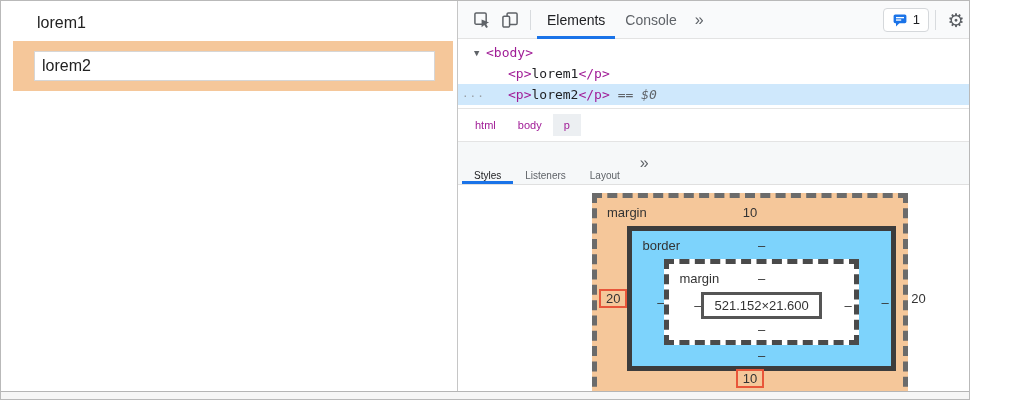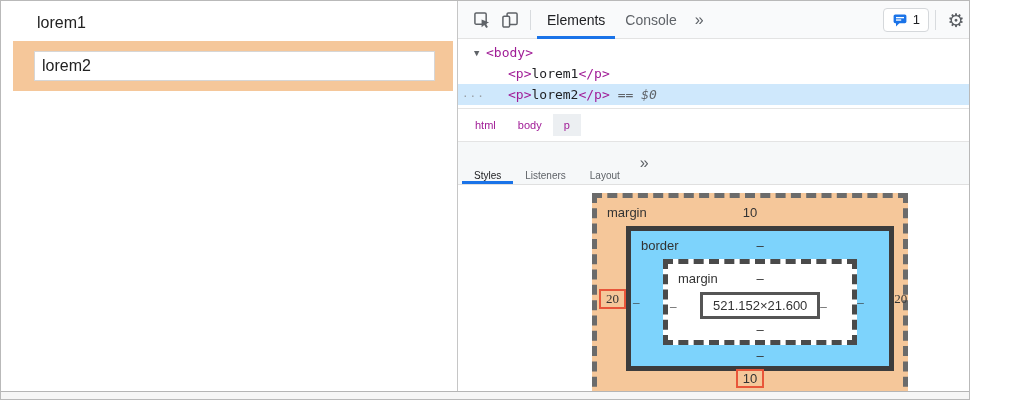--- a/index.html
+++ b/index.html
@@ -83,21 +83,21 @@
   .styles-content { flex:1; position:relative; background:#fff; }
   .box-model { position:absolute; left:134px; top:8px; width:316px; font-size:13px; color:#333; }
   .bm-box { border:5px solid #4c1d95; }
   .bm-margin { background:#f5c79a; border-style:dashed; border-color:#6b6b6b; }
   .bm-border { background:#7dd3fc; border-style:solid; border-color:#3c3c3c; flex:1; }
   .bm-padding { background:#fff; border-style:dashed; border-color:#4a4a4a; flex:1; }
   .bm-content { background:#fff; border-style:solid; border-color:#555; padding:3px 10px; white-space:nowrap; cursor:text; }
   .bm-top { height:28px; display:grid; grid-template-columns:1fr auto 1fr; align-items:center; padding:0 10px; }
   .bm-top .bm-label { justify-self:start; }
   .bm-mid { display:flex; align-items:center; justify-content:space-between; padding:0 2px; }
-  .bm-side { flex:0 0 30px; text-align:left; cursor:text;font-family:Liberation Serif, serif; }
+  .bm-side { flex:0 0 30px; text-align:right; cursor:text; }
   .bm-bottom { height:26px; display:flex; align-items:center; justify-content:center; cursor:text; }
   .bm-bottom.short { height:21px; }
   .bm-red {
     border:2px solid #e8563a; background:#f5c79a; padding:0 5px; flex-basis:auto; cursor:text;
   }
   .bm-bottom .bm-red { margin-top:-12px; position:relative; z-index:2; }
   
   .bottom-strip { position:absolute; left:0; right:0; bottom:0; height:8px; background:#f6f6f6; border-top:1px solid #b5b5b5; }
   svg { display:block; }
 </style>

